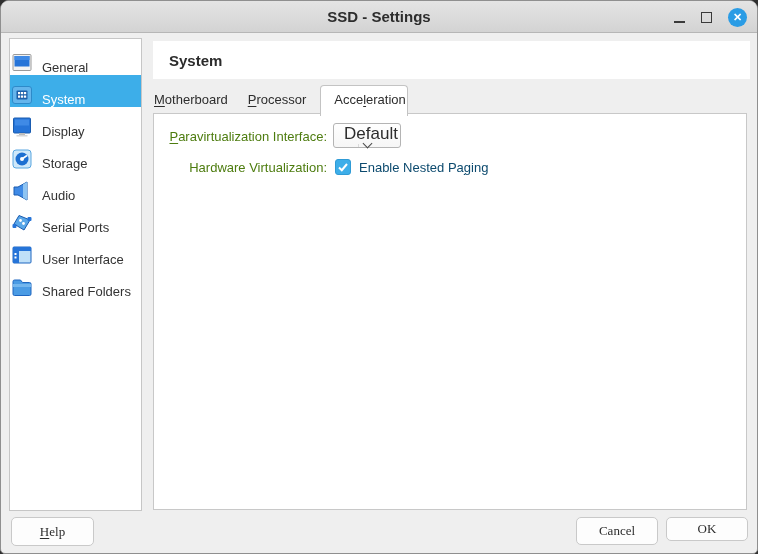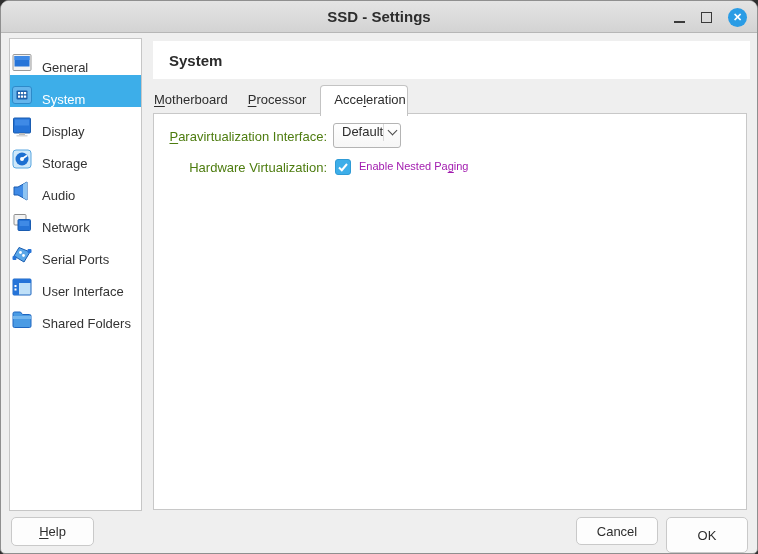--- a/index.html
+++ b/index.html
@@ -57,46 +57,46 @@
     background:#ffffff;border:1px solid #c8c8c8;z-index:1;
   }
   .form-label{
     position:absolute;left:0;width:173px;text-align:right;
     font-size:13px;color:#4d7c0f;white-space:nowrap;
   }
   .combo{
     position:absolute;left:179px;top:9px;width:68px;height:25px;
     background:linear-gradient(to bottom,#ffffff,#f6f6f6);
     border:1px solid #b4b4b4;border-radius:3px;
-    display:flex;align-items:flex-start;font-size:13px;color:#2d2d2d;
+    display:flex;align-items:center;font-size:17px;color:#2d2d2d;flex-direction:column;
   }
   .combo-value{flex:1;padding-left:8px;}
   .combo-arrow-box{
     width:19px;height:17px;border-left:1px solid #dadada;
     display:flex;align-items:center;justify-content:center;
   }
   .chevron{
     width:7px;height:7px;border-right:1.6px solid #4a4a4a;border-bottom:1.6px solid #4a4a4a;
     transform:rotate(45deg);margin-top:-4px;
   }
   .checkbox{
     position:absolute;left:181px;top:45px;width:16px;height:16px;
     background:#3daee9;border-radius:3px;border:1px solid #2f9bd6;
     display:flex;align-items:center;justify-content:center;
   }
-  .check-text{position:absolute;left:205px;top:46px;font-size:11px;color:#a21caf;white-space:nowrap;}
+  .check-text{position:absolute;left:205px;top:46px;font-size:13px;color:#0c4a6e;white-space:nowrap;}
   
   .btn{
     position:absolute;background:#fdfdfd;border:1px solid #c9c9c9;border-radius:5px;
     font-size:13px;color:#2d2d2d;display:flex;align-items:center;justify-content:center;
-    font-family:Liberation Sans, sans-serif;
+    font-family:Liberation Serif, serif;
   }
   .btn-help{left:10px;top:516px;width:83px;height:29px;}
   .btn-cancel{left:575px;top:516px;width:82px;height:28px;}
-  .btn-ok{left:665px;top:516px;width:82px;height:36px;}
+  .btn-ok{left:665px;top:516px;width:82px;height:24px;}
 </style>
 </head>
 <body>
 
 <div class="window">
 
   <div class="titlebar">
     <span class="title">SSD - Settings</span>
     <div class="win-controls">
       <div class="btn-min"></div>
@@ -151,28 +151,20 @@
     </div>
 
     <div class="side-item">
       <svg class="side-icon" viewBox="0 0 24 24">
         <path d="M17 3 L8 8 L4 8 L4 16 L8 16 L17 21 Z" fill="#3f8ae6" stroke="#1a5cb0"></path>
         <path d="M17 3 L13 5.2 L13 18.8 L17 21 Z" fill="#8ec4f2"></path>
       </svg>
       <span>Audio</span>
     </div>
 
-    <div class="side-item">
-      <svg class="side-icon" viewBox="0 0 24 24">
-        <rect x="4" y="3.5" width="12" height="10.5" rx="1" fill="#f3f3f3" stroke="#8f8f8f"></rect>
-        <rect x="8" y="8.5" width="12.5" height="11" rx="1" fill="#2674d8" stroke="#1a5cb0"></rect>
-        <rect x="9.5" y="10" width="9.5" height="5" fill="#3f8ae6"></rect>
-      </svg>
-      <span>Network</span>
-    </div>
 
     <div class="side-item">
       <svg class="side-icon" viewBox="0 0 24 24">
         <path d="M4 13 L9 4.5 L20 9 L14 19 Z" fill="#5aa7e8" stroke="#1a5cb0"></path>
         <circle cx="10.5" cy="9.5" r="1.4" fill="#ffffff"></circle>
         <circle cx="13.5" cy="12.5" r="1.4" fill="#ffffff"></circle>
         <rect x="2.5" y="13" width="4" height="4" rx="1" fill="#2674d8"></rect>
         <rect x="17.5" y="6" width="4" height="4" rx="1" fill="#2674d8"></rect>
       </svg>
       <span>Serial Ports</span>

